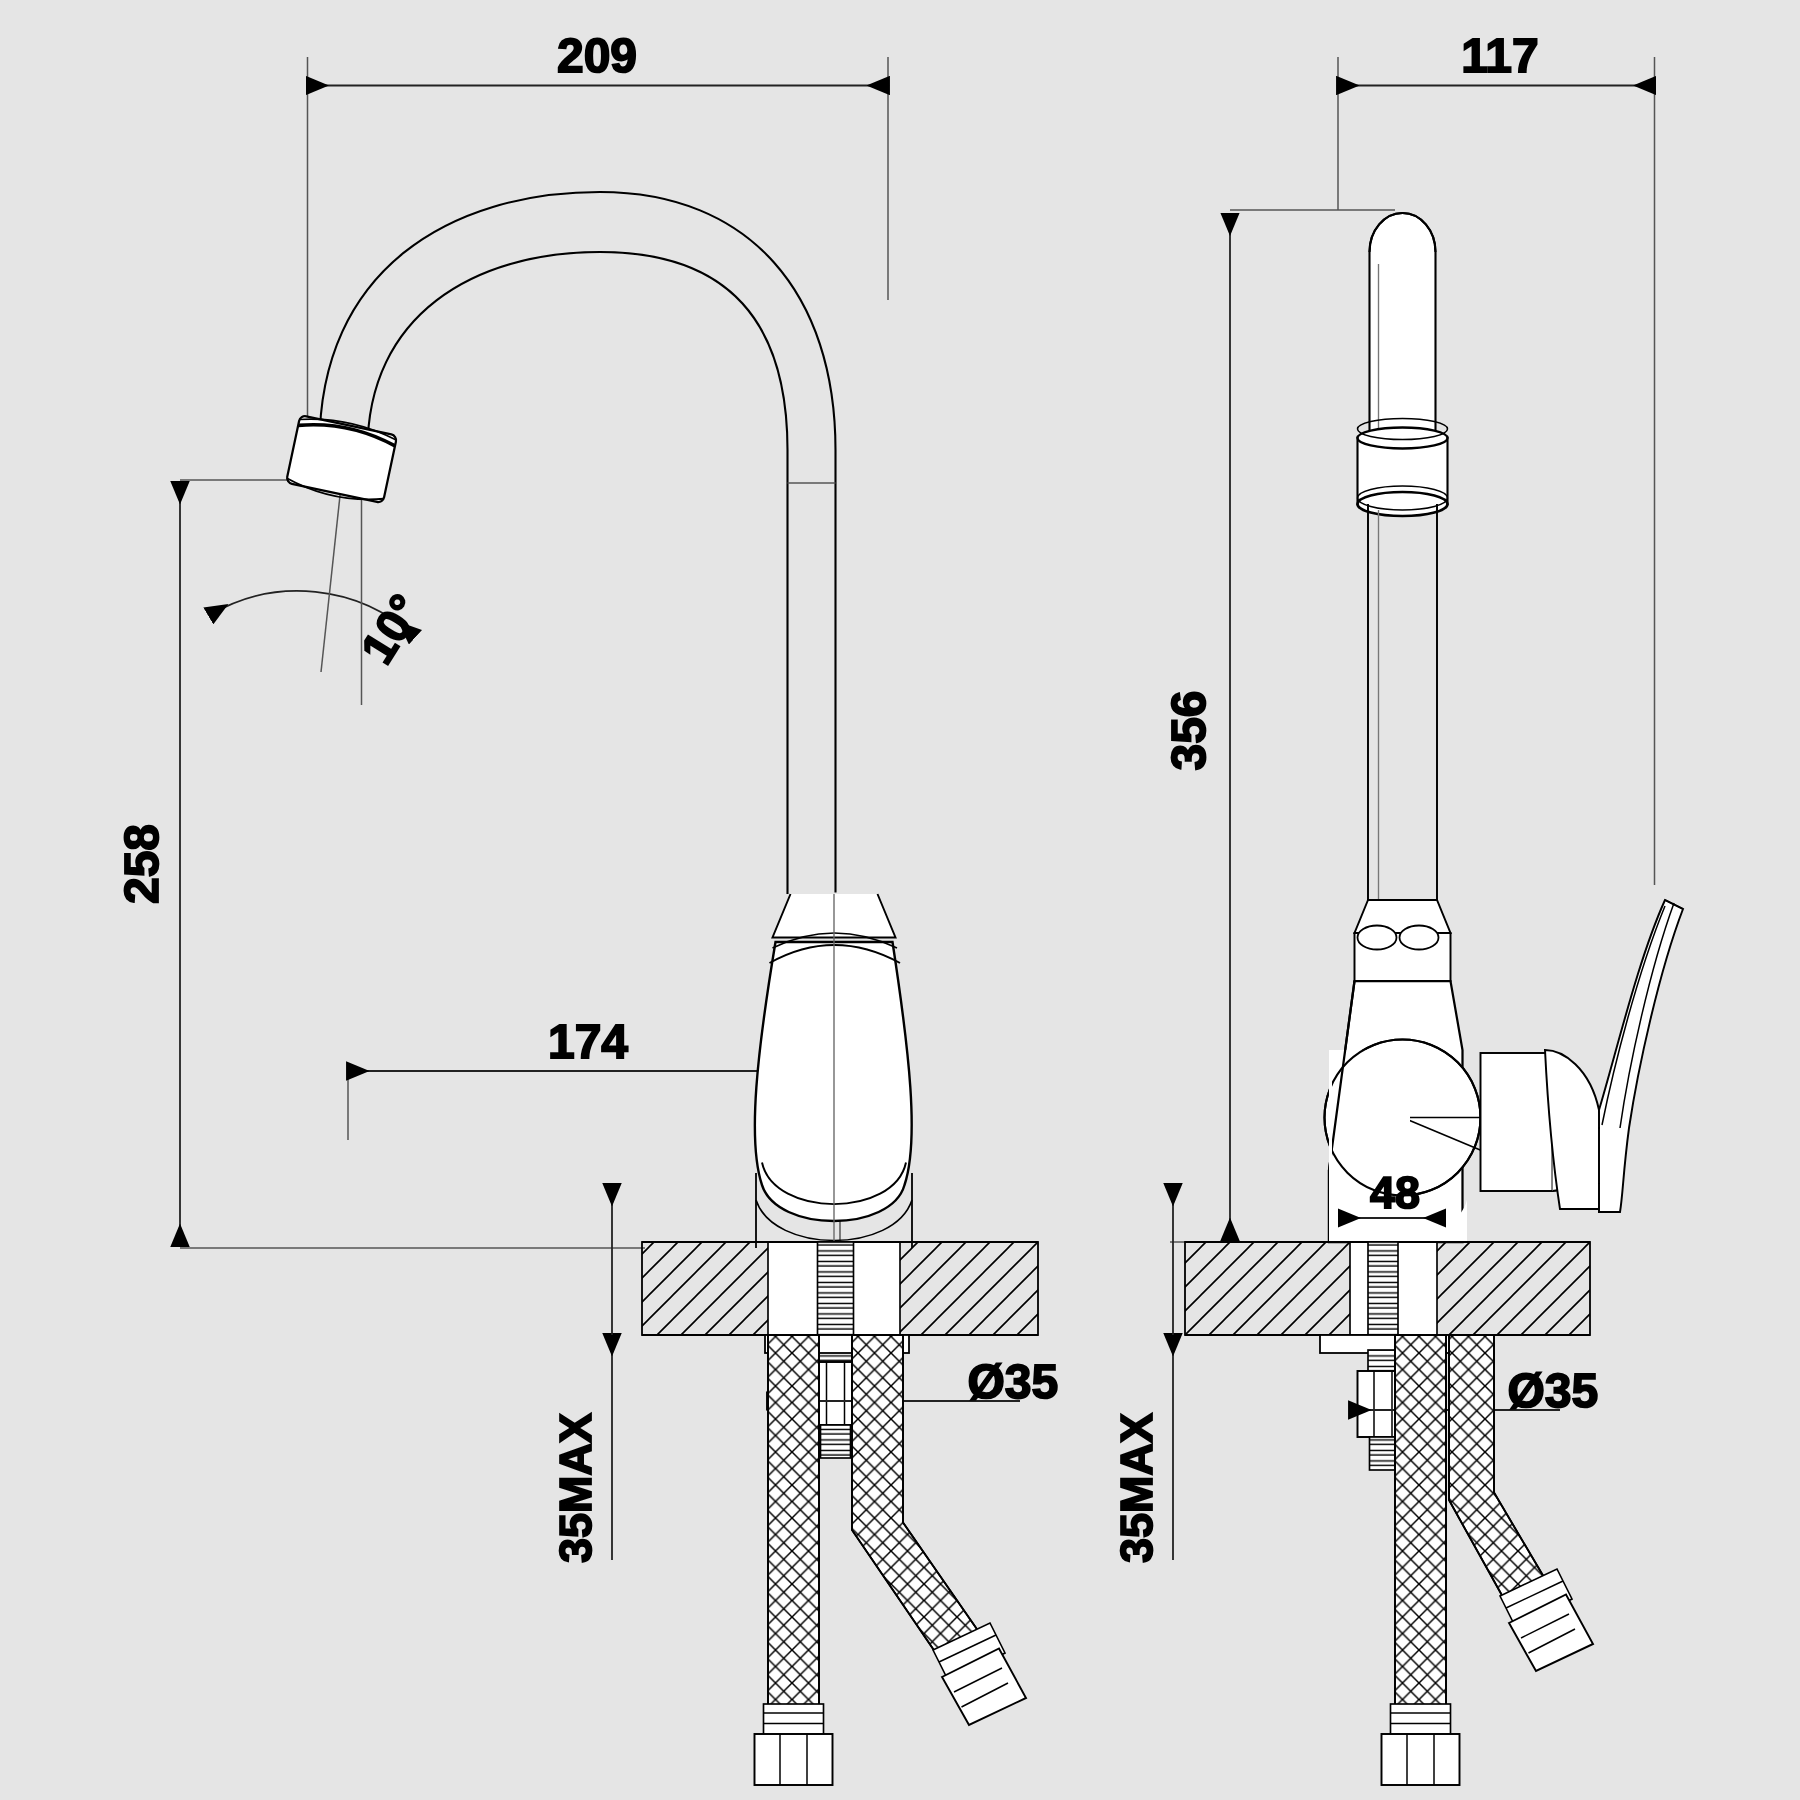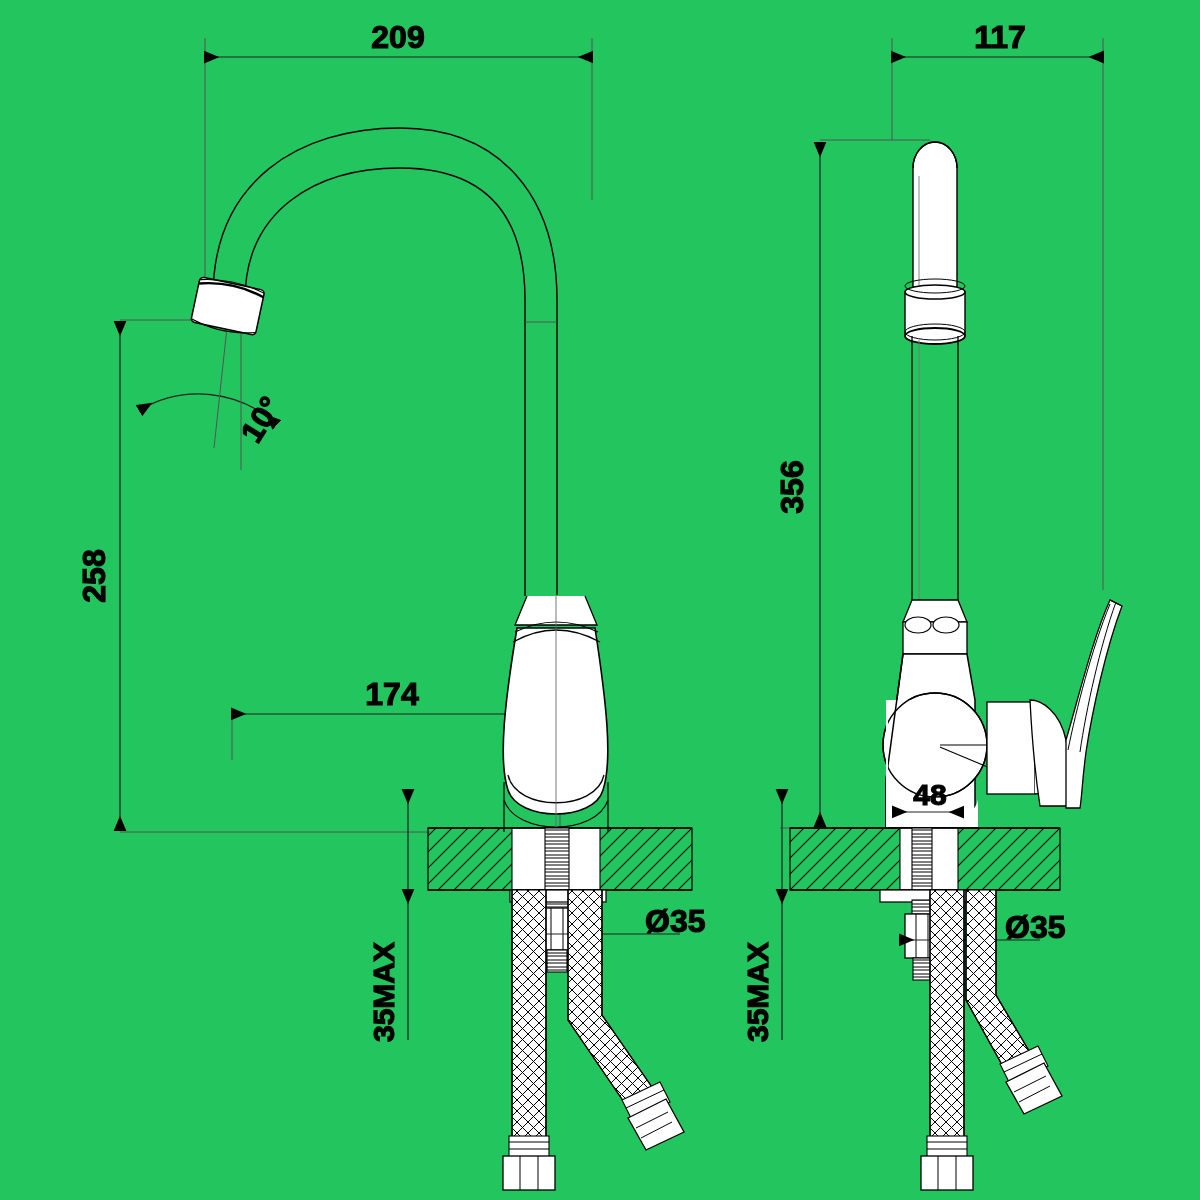--- a/index.html
+++ b/index.html
@@ -1,17 +1,17 @@
 <!DOCTYPE html>
 <html><head>
 <meta charset="utf-8">
 <style>
   html,body{margin:0;padding:0;background:#ffffff;}
   body{width:1200px;height:1200px;overflow:hidden;font-family:"Liberation Sans",sans-serif;}
-  #stage{position:relative;width:1200px;height:1200px;background:#22c55e;}
+  #stage{position:relative;width:1200px;height:1200px;background:#e5e5e5;}
   svg#drawing{position:absolute;left:0;top:0;width:1200px;height:1200px;}
   .dimtext{font-family:"Liberation Sans",sans-serif;font-weight:bold;fill:#000;}
 </style>
 </head>
 <body>
 
 <div id="stage">
 <svg id="drawing" viewBox="0 0 1200 1200" xmlns="http://www.w3.org/2000/svg">
 
   <defs>

